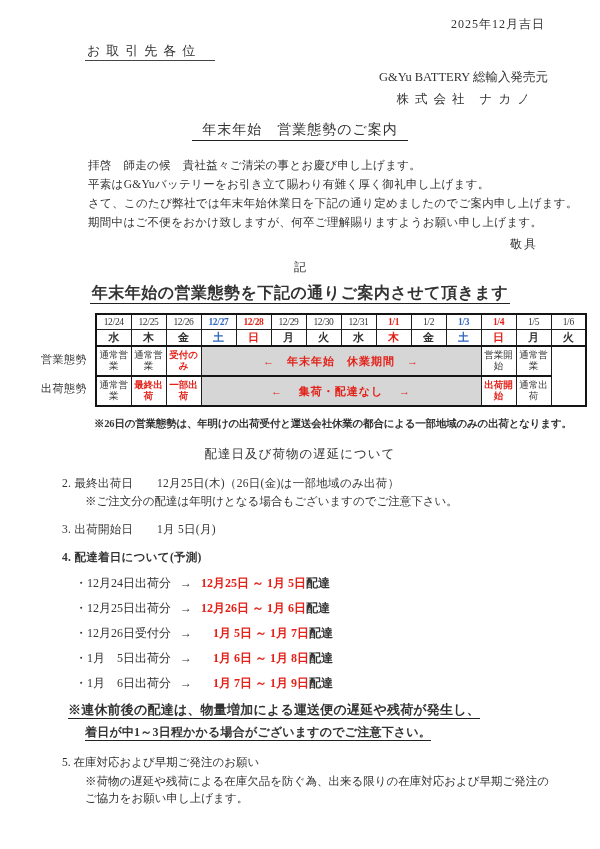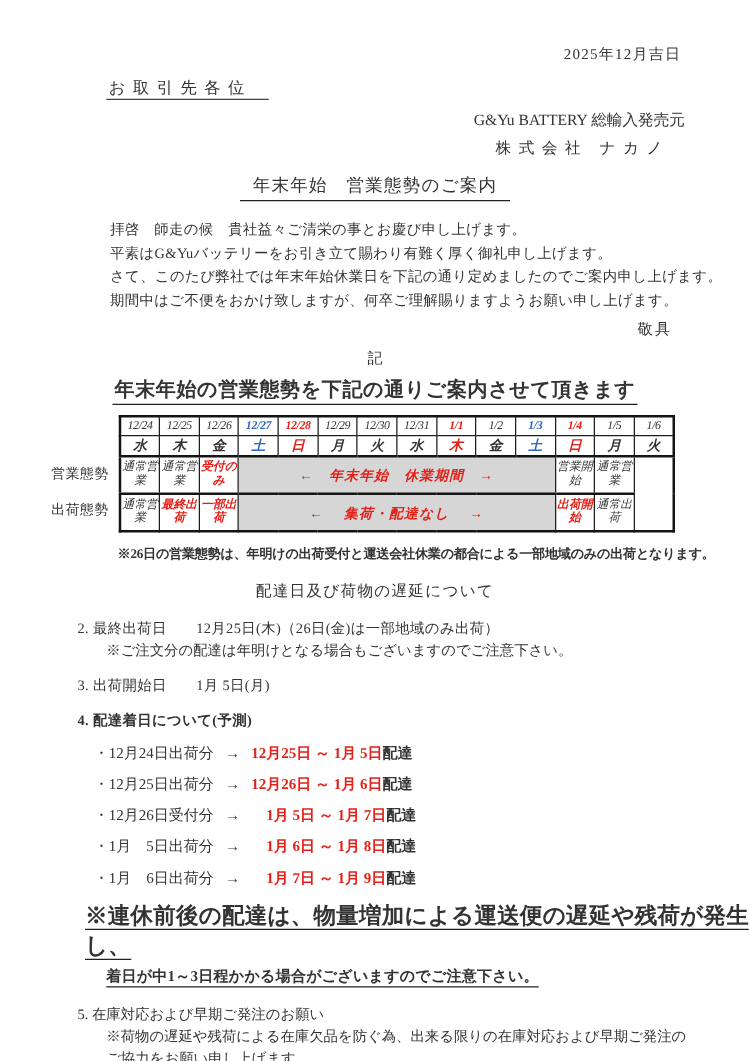--- a/index.html
+++ b/index.html
@@ -4,21 +4,21 @@
 <style>
   :root{
     --red:#e32119; --blue:#2f66c0; --gray-cell:#d6d6d6; --ink:#333333; --border:#141414;
   }
   html,body{margin:0;padding:0;}
   body{
     width:600px;height:849px;background:#ffffff;color:var(--ink,#333);
     font-family:"Liberation Serif","DejaVu Serif",serif;font-size:12px;
     overflow:hidden;
   }
-  .page{position:relative;width:600px;height:849px;padding-top:35px;box-sizing:border-box;}
+  .page{position:relative;width:600px;height:849px;padding-top:16px;box-sizing:border-box;}
 
   .r-date{text-align:right;padding-right:55px;font-size:12px;letter-spacing:1px;}
   .recipient-row{margin:9px 0 0 85px;}
   .recipient{letter-spacing:6px;font-size:13px;border-bottom:1px solid #444;padding:0 14px 2px 2px;margin-top:12px;}
   .distributor{text-align:right;padding-right:52px;margin-top:9px;font-size:12.5px;}
   .company{text-align:right;padding-right:64px;margin-top:5px;font-size:12.5px;letter-spacing:6px;}
 
   .title-row{text-align:center;margin-top:13px;}
   .title{font-size:14px;font-weight:normal;letter-spacing:1px;border-bottom:1.5px solid #222;padding:0 10px 3px 10px;}
 
@@ -26,21 +26,21 @@
   .closing{text-align:right;padding-right:62px;margin-top:4px;font-size:12px;letter-spacing:2px;}
   .record{text-align:center;margin-top:6px;font-size:12px;}
 
   .subtitle-row{text-align:center;margin-top:7px;}
   .subtitle{font-size:16px;font-weight:bold;border-bottom:1.2px solid #222;padding:0 2px 2px 2px;letter-spacing:0.5px;font-family:Liberation Serif, serif;}
 
   .table-wrap{position:relative;margin:9px 0 0 95px;width:470px;}
   .row-label{position:absolute;left:-54px;font-size:11px;letter-spacing:0.5px;}
   .lbl-biz{top:39px;}
   .lbl-ship{top:68px;}
-  table.sched{border-collapse:collapse;table-layout:fixed;width:445px;border:2.5px solid var(--border,#141414);font-style:italic;}
+  table.sched{border-collapse:collapse;table-layout:fixed;width:492px;border:2.5px solid var(--border,#141414);}
   table.sched td{
     border:1px solid #1d1d1d;text-align:center;vertical-align:middle;padding:0;
     font-family:"Liberation Serif","DejaVu Serif",serif;
   }
   tr.dates td{height:14px;font-size:9.5px;letter-spacing:-0.3px;}
   tr.days td{height:14px;font-size:11px;font-weight:bold;border-bottom:2.5px solid var(--border,#141414);}
   tr.biz td{height:28px;border-bottom:2px solid var(--border,#141414);}
   tr.ship td{height:28px;}
   td.st{font-size:9.5px;line-height:11px;word-break:break-all;padding:1px;}
   td.closed{background:var(--gray-cell,#d6d6d6);color:var(--red,#e32119);font-weight:bold;font-size:11px;letter-spacing:1px;white-space:nowrap;}
@@ -55,21 +55,21 @@
   .delay-head{text-align:center;margin-top:15px;font-size:12.5px;letter-spacing:1px;}
   .item{margin:13px 0 0 62px;font-size:11.5px;letter-spacing:0.3px;}
   .item-note{margin:3px 0 0 85px;font-size:11.5px;}
   .bold{font-weight:bold;}
 
   .fline{margin:11px 0 0 75px;font-size:12px;line-height:14px;}
   .fl-arrow{margin:0 9px 0 9px;}
   .fl-range{color:var(--red,#e32119);font-weight:bold;}
   .fl-suffix{font-weight:bold;}
 
-  .warning1{margin:11px 0 0 68px;font-size:18px;}
+  .warning1{margin:11px 0 0 68px;font-size:13px;}
   .warning2{margin:5px 0 0 85px;font-size:12px;}
   .warn-text{font-weight:bold;border-bottom:1.5px solid #222;padding-bottom:1px;letter-spacing:0.2px;}
 
   .stock-item{margin:14px 0 0 62px;font-size:11.5px;}
   .stock-note{margin:3px 0 0 85px;font-size:11.5px;line-height:17px;}
 </style>
 </head>
 <body>
 
 <div class="page">

